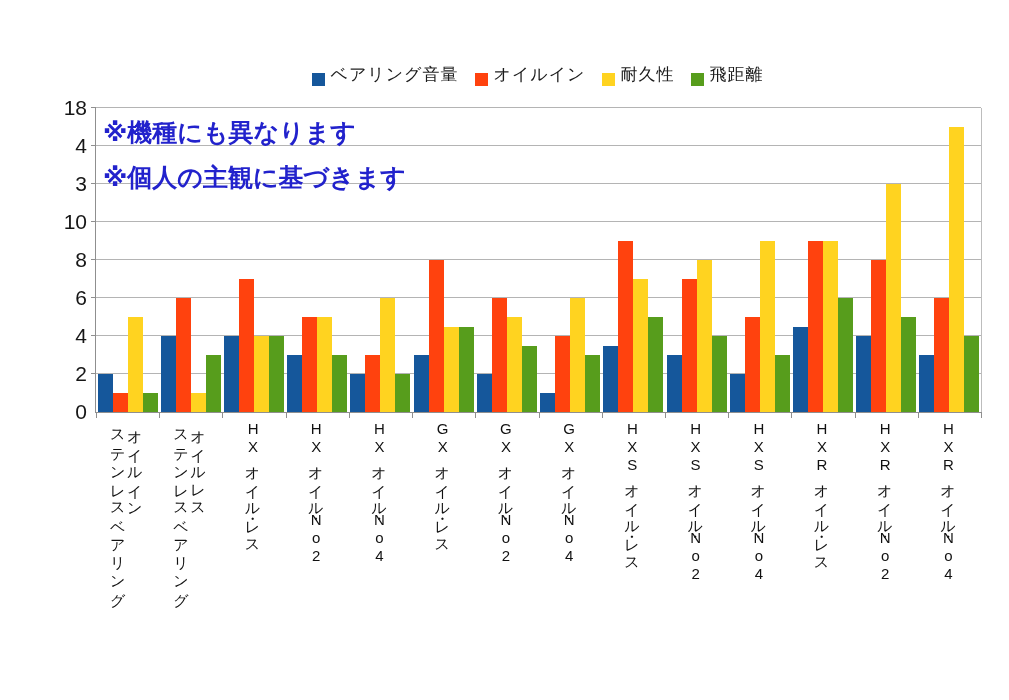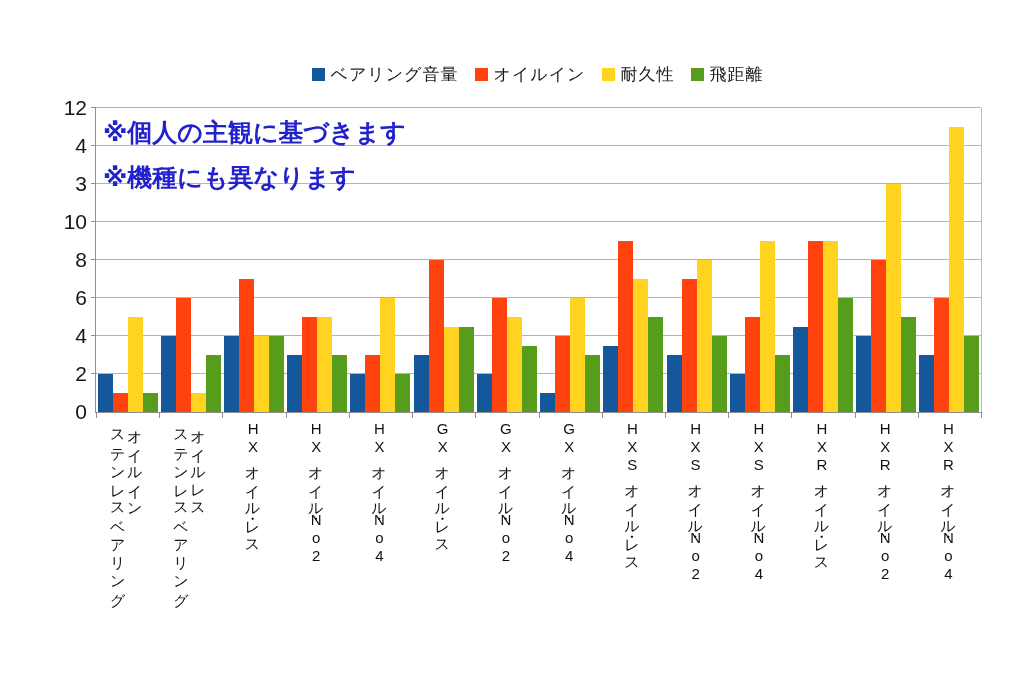--- a/index.html
+++ b/index.html
@@ -9,21 +9,21 @@
     background:#ffffff;
     font-family:"Liberation Sans","DejaVu Sans",sans-serif;
     overflow:hidden;
   }
   
   .legend{
     position:absolute;
     left:95px;top:62px;width:885px;height:24px;
     display:flex;justify-content:center;align-items:center;gap:16px;
   }
-  .legend-item{display:flex;align-items:center;gap:6px;}
+  .legend-item{display:flex;align-items:flex-end;gap:6px;}
   .legend-swatch{width:13px;height:13px;display:inline-block;}
   .legend-label{font-size:17px;color:#1a1a1a;letter-spacing:1px;}
   
   .plot{
     position:absolute;
     left:95px;top:108px;width:885px;height:304px;
     border-left:1px solid #8f8f8f;
     border-bottom:1px solid #8f8f8f;
     border-right:1px solid #bdbdbd;
     background:#ffffff;
@@ -200,41 +200,41 @@
       <div class="ytick" style="bottom: 62.5%;"></div>
       <div class="ylabel" style="bottom: 62.5%;">10</div>
       <div class="gridline" style="bottom: 75%;"></div>
       <div class="ytick" style="bottom: 75%;"></div>
       <div class="ylabel" style="bottom: 75%;">3</div>
       <div class="gridline" style="bottom: 87.5%;"></div>
       <div class="ytick" style="bottom: 87.5%;"></div>
       <div class="ylabel" style="bottom: 87.5%;">4</div>
       <div class="gridline" style="bottom: 100%;"></div>
       <div class="ytick" style="bottom: 100%;"></div>
-      <div class="ylabel" style="bottom: 100%;">12</div>
+      <div class="ylabel" style="bottom: 100%;">18</div>
       <div class="xtick" style="left: 0%;"></div>
       <div class="xtick" style="left: 7.14286%;"></div>
       <div class="xtick" style="left: 14.2857%;"></div>
       <div class="xtick" style="left: 21.4286%;"></div>
       <div class="xtick" style="left: 28.5714%;"></div>
       <div class="xtick" style="left: 35.7143%;"></div>
       <div class="xtick" style="left: 42.8571%;"></div>
       <div class="xtick" style="left: 50%;"></div>
       <div class="xtick" style="left: 57.1429%;"></div>
       <div class="xtick" style="left: 64.2857%;"></div>
       <div class="xtick" style="left: 71.4286%;"></div>
       <div class="xtick" style="left: 78.5714%;"></div>
       <div class="xtick" style="left: 85.7143%;"></div>
       <div class="xtick" style="left: 92.8571%;"></div>
       <div class="xtick" style="left: 100%;"></div>
     </div>
 
   <div class="annotation" style="color: rgb(34, 34, 204);">
+    <div>※機種にも異なります</div>
     <div>※個人の主観に基づきます</div>
-    <div>※機種にも異なります</div>
   </div>
 
   <div class="xlabels">
       <div class="xlabel-cell">
         <div class="xlabel">オイルイン
 ステンレスベアリング</div>
       </div>
       <div class="xlabel-cell">
         <div class="xlabel">オイルレス
 ステンレスベアリング</div>

